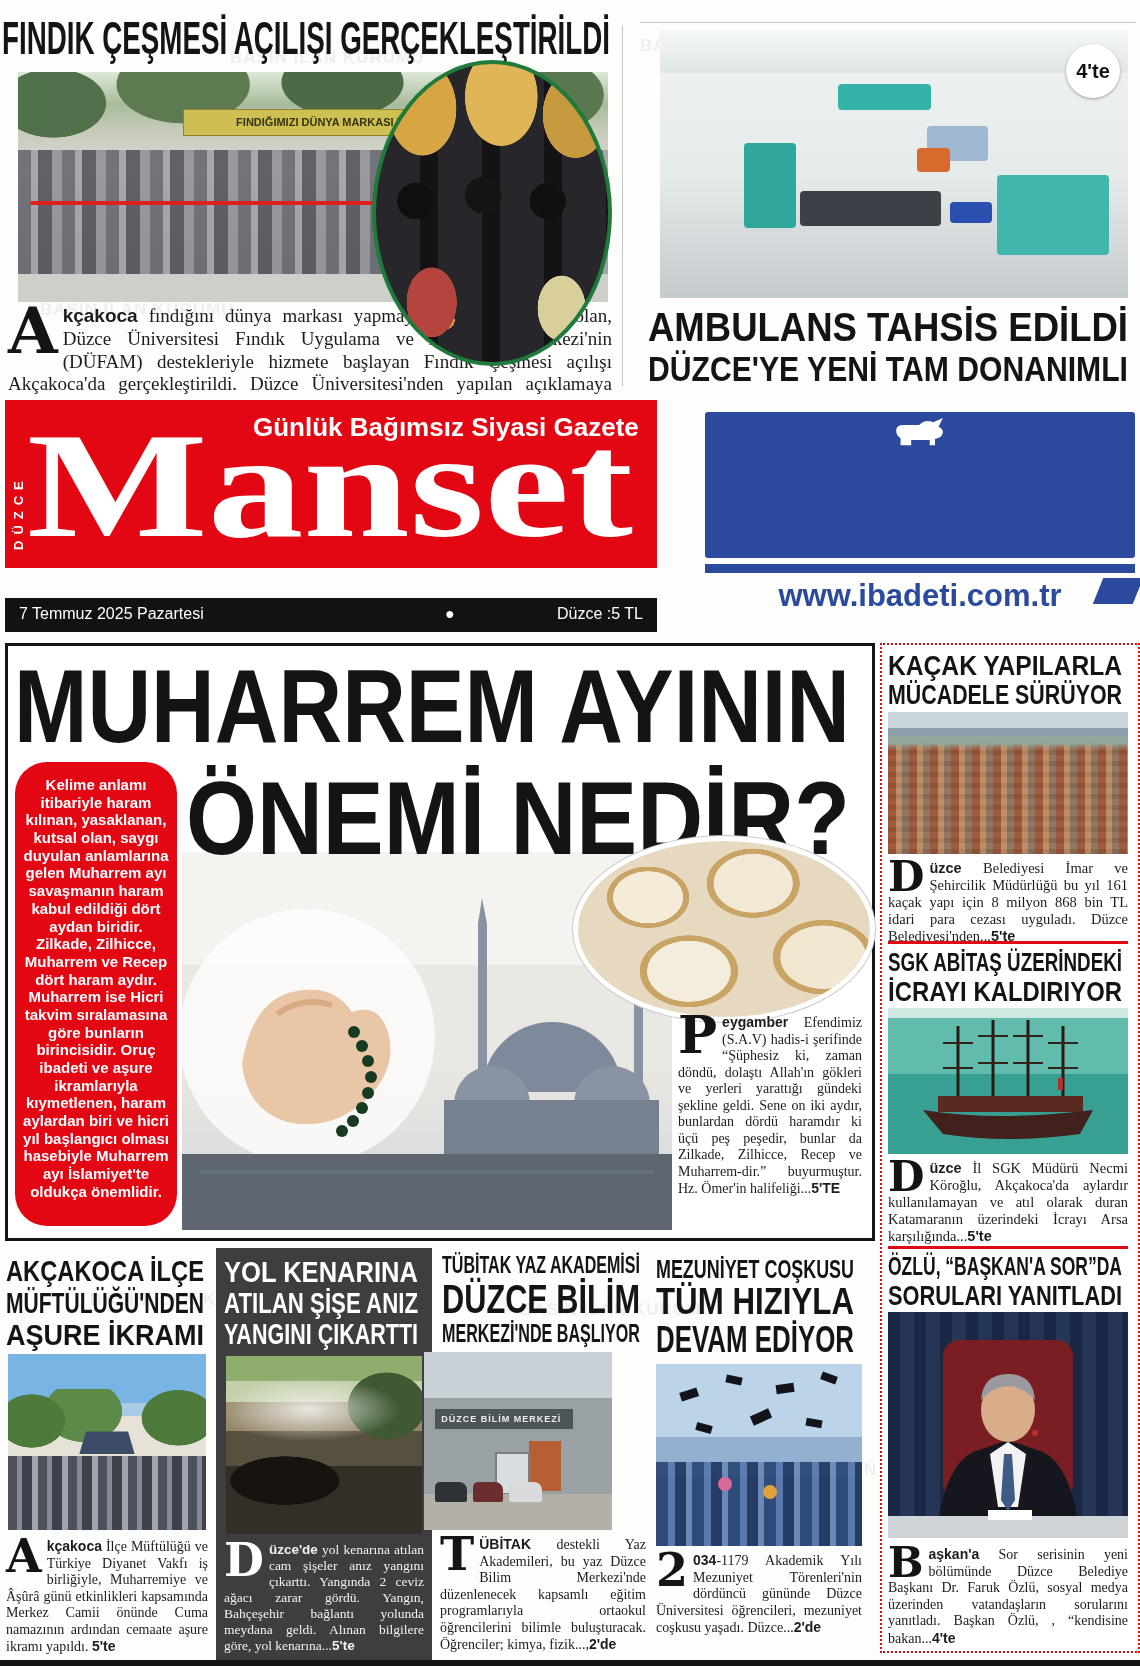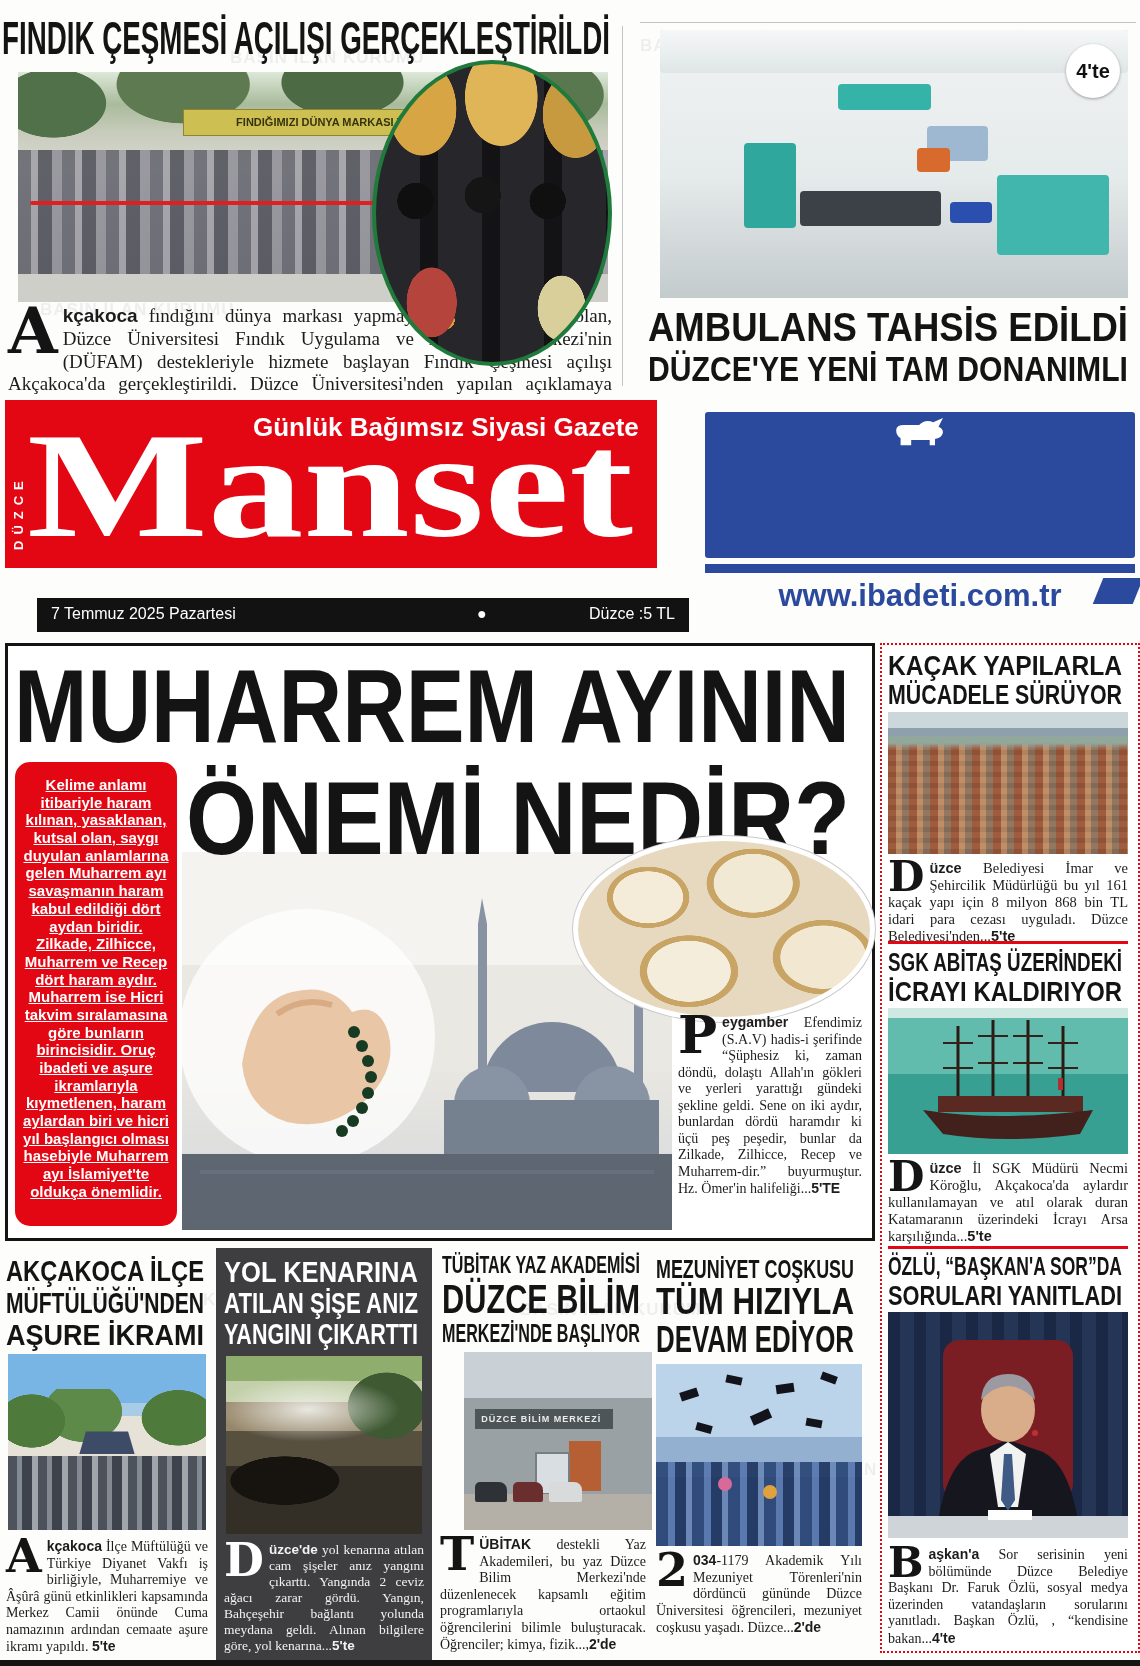--- a/index.html
+++ b/index.html
@@ -114,26 +114,26 @@
   
   .masthead{position:absolute;background:#e30613;}
   .mast-side{position:absolute;color:#fff;font-size:13px;font-weight:700;letter-spacing:6px;
      writing-mode:vertical-rl;transform:rotate(180deg);}
   .tagline{position:absolute;color:#fff;font-size:26px;font-weight:700;white-space:nowrap;}
   .adbox{position:absolute;background:#2b4a9e;border-radius:3px;color:#fff;text-align:center;}
   .ad-brand{font-size:44px;font-weight:700;line-height:1;margin-top:2px;}
   .ad-line2{font-size:30px;font-weight:700;line-height:1.15;}
   .ad-stripe{position:absolute;background:#2b4a9e;}
   .ad-url{position:absolute;color:#2b4a9e;font-size:31px;font-weight:700;text-align:center;}
-  .datebar{position:absolute;background:#121212;color:#fff;font-size:16px;margin-left:32px;}
+  .datebar{position:absolute;background:#121212;color:#fff;font-size:16px;}
   .datebar span{position:absolute;top:7px;}
 
   .mainbox{position:absolute;border:3px solid #141414;background:#fff;}
-  .redbox{position:absolute;background:#e30613;border-radius:15px;color:#fff;
-     font-weight:700;font-size:15px;line-height:1.18;text-align:center;padding:14px 8px;box-sizing:border-box;text-decoration:underline;}
+  .redbox{position:absolute;background:#e30613;border-radius:32px;color:#fff;
+     font-weight:700;font-size:15px;line-height:1.18;text-align:center;padding:14px 8px;box-sizing:border-box;}
   .rail{position:absolute;border:2px dotted #e30613;background:#fff;}
   .redrule{position:absolute;background:#e30613;}
   .badge{position:absolute;background:#fff;border-radius:50%;display:flex;align-items:center;justify-content:center;
      font-weight:700;color:#111;box-shadow:0 1px 3px rgba(0,0,0,.35);}
   .botline{position:absolute;background:#141414;}
 </style>
 </head>
 <body>
 
 <div id="page">
@@ -370,21 +370,21 @@
 
   <svg class="hl" style="left:442px;top:1254px" width="204" height="23">
     <text x="0" y="19" font-size="23" textLength="198" lengthAdjust="spacingAndGlyphs">TÜBİTAK YAZ AKADEMİSİ</text>
   </svg>
   <svg class="hl" style="left:442px;top:1279px" width="204" height="40">
     <text x="0" y="34" font-size="40" textLength="198" lengthAdjust="spacingAndGlyphs">DÜZCE BİLİM</text>
   </svg>
   <svg class="hl" style="left:442px;top:1321px" width="204" height="25">
     <text x="0" y="21" font-size="25" textLength="198" lengthAdjust="spacingAndGlyphs">MERKEZİ'NDE BAŞLIYOR</text>
   </svg>
-  <div class="photo ph-science" style="left:464px;top:1352px;width:188px;height:178px">
+  <div class="photo ph-science" style="left:424px;top:1352px;width:188px;height:178px">
     <div class="bldg"></div>
     <div class="sign">
       <span>DÜZCE BİLİM MERKEZİ</span>
     </div>
     <div class="orange"></div>
     <div class="glass"></div>
     <div class="ground2"></div>
     <div class="car" style="left:6%;width:17%"></div>
     <div class="car" style="left:26%;width:16%;background:#6b2e2e"></div>
     <div class="car" style="left:45%;width:18%;background:#d8dadc"></div>

